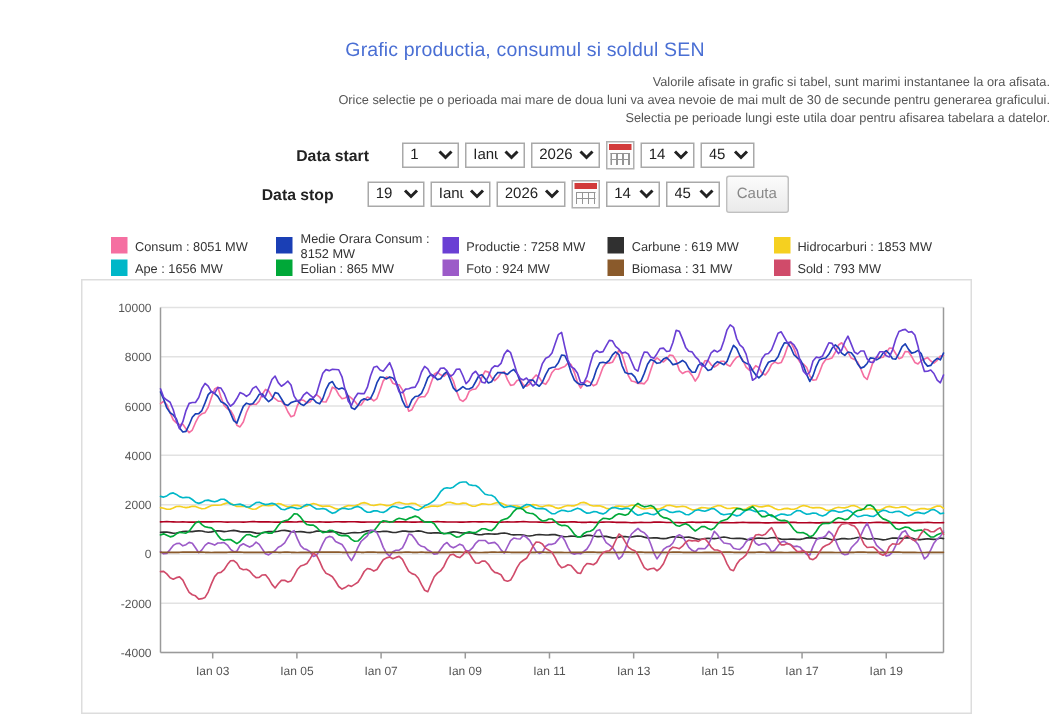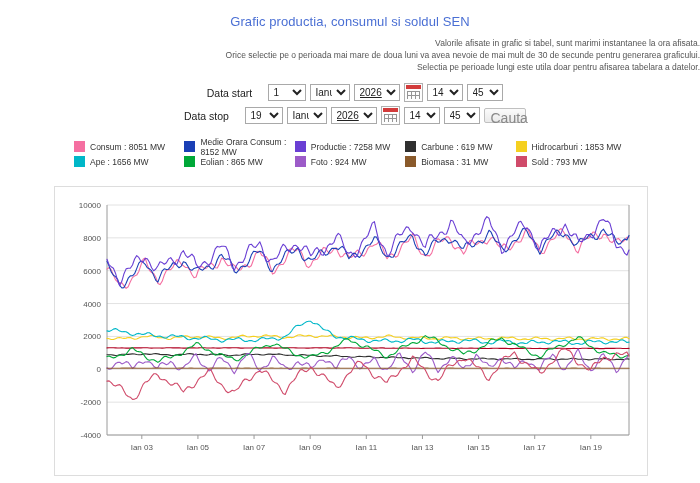--- a/index.html
+++ b/index.html
@@ -17,21 +17,21 @@
   }
   .page {
     position: relative;
     width: 700px;
     height: 483px;
   }
   .title {
     text-align: center;
     color: #4a6fd4;
     font-size: 13px;
-    padding-top: 14px;
+    padding-top: 25px;
     letter-spacing: .1px;
   }
   .notes {
     text-align: right;
     color: #555555;
     font-size: 8.5px;
     line-height: 12px;
     margin-top: 8px;
   }
   .notes div { margin: 0; }
@@ -43,38 +43,38 @@
     align-items: center;
     gap: 4px;
   }
   .form-row {
     display: flex;
     align-items: center;
     gap: 4px;
   }
   .form-label {
     font-size: 10.5px;
-    font-weight: normal;
+    font-weight: bold;
     color: #222;
     width: 64px;
-    text-align: center;
+    text-align: left;
     margin-right: 2px;
   }
   select.mini {
     font-family: "Liberation Sans", sans-serif;
     font-size: 10px;
     height: 17px;
     border: 1px solid #a9a9a9;
     background: #ffffff;
     color: #222;
     padding: 0 1px;
   }
   select.w-day { width: 38px; }
   select.w-month { width: 40px; }
-  select.w-year { width: 46px; text-decoration: underline; }
+  select.w-year { width: 46px; }
   select.w-time { width: 36px; }
   .cal-btn {
     width: 17px;
     height: 17px;
     border: 1px solid #b0b0b0;
     background: #fdfdfd;
     position: relative;
     display: inline-block;
     cursor: pointer;
     padding: 0;
@@ -88,27 +88,27 @@
   .cal-btn .cal-grid {
     position: absolute;
     left: 2px; right: 2px; top: 7px; bottom: 2px;
     background:
       repeating-linear-gradient(to right, #7a7a7a 0 1px, transparent 1px 4px),
       repeating-linear-gradient(to bottom, #7a7a7a 0 1px, transparent 1px 4px);
     opacity: .8;
   }
   .search-btn {
     font-family: "Liberation Sans", sans-serif;
-    font-size: 14px;
+    font-size: 10px;
     color: #888;
     background: linear-gradient(#fbfbfb, #eaeaea);
     border: 1px solid #c0c0c0;
     border-radius: 2px;
     width: 42px;
-    height: 15px;
+    height: 25px;
     cursor: pointer;
   }
 
   .legend {
     margin: 14px auto 0 auto;
     width: 552px;
     display: grid;
     grid-template-columns: repeat(5, 1fr);
     grid-auto-rows: 15px;
     align-items: center;

